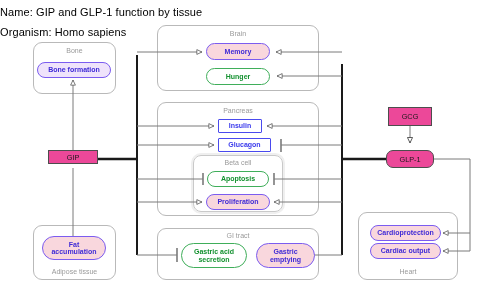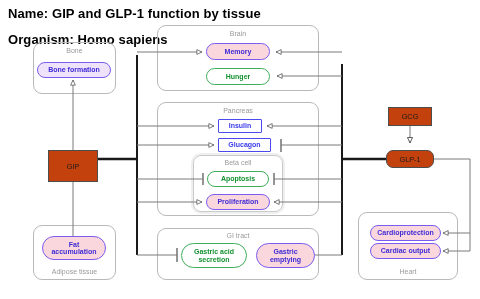--- a/index.html
+++ b/index.html
@@ -1,23 +1,23 @@
 <!DOCTYPE html>
 <html><head>
 <meta charset="utf-8">
 <style>
   html,body{margin:0;padding:0;background:#ffffff;}
   body{width:480px;height:299px;position:relative;overflow:hidden;
        font-family:"Liberation Sans","DejaVu Sans",sans-serif;}
   #stage{position:absolute;left:0;top:0;width:480px;height:299px;}
   #svg{position:absolute;left:0;top:0;width:480px;height:299px;}
 
-  .hdr{position:absolute;left:8px;font-size:13px;font-weight:bold;color:#000;
+  .hdr{position:absolute;left:0;font-size:11px;font-weight:normal;color:#000;
        letter-spacing:0.1px;white-space:nowrap;}
-  #hdr0{top:6px;} #hdr1{top:16px;} #hdr2{top:26px;margin-top:6px;}
+  #hdr0{top:6px;} #hdr1{top:16px;} #hdr2{top:26px;}
 
   .compartment{position:absolute;border:1px solid #b9b9b9;border-radius:9px;
                background:transparent;box-sizing:border-box;}
   .comp-label{position:absolute;left:0;width:100%;text-align:center;
               font-size:7px;color:#9a9a9a;white-space:nowrap;}
 
   .inner-cell{position:absolute;border:1px solid #c9c9c9;border-radius:8px;
               box-sizing:border-box;background:transparent;
               box-shadow:0 0 0 2px #efefef;}
 
@@ -25,21 +25,21 @@
         justify-content:center;text-align:center;line-height:1.02;
         font-size:7px;font-weight:bold;white-space:pre-line;}
   .oval{border-radius:999px;}
   .rect{border-radius:1px;}
 
   .n-pinkpurple{background:#f9d7dd;border:1.3px solid #7b5cf0;color:#3f2ad6;}
   .n-whitegreen{background:#ffffff;border:1.3px solid #3fae5a;color:#13912f;}
   .n-whiteblue{background:#ffffff;border:1.3px solid #4a4aee;color:#3a3aec;}
   .n-purpleoval{background:#efe3fb;border:1.3px solid #7b5cf0;color:#3f2ad6;}
 
-  .plainbox{position:absolute;box-sizing:border-box;background:#c2410c;
+  .plainbox{position:absolute;box-sizing:border-box;background:#ec4899;
             border:1px solid #4d4d4d;display:flex;align-items:center;
             justify-content:center;font-size:7.3px;color:#1a1a1a;}
 </style>
 </head>
 <body>
 
 <div id="stage">
 
   <div class="hdr" id="hdr0">Name: GIP and GLP-1 function by tissue</div>
   <div class="hdr" id="hdr2">Organism: Homo sapiens</div>
@@ -155,19 +155,19 @@
   <div class="node oval n-whitegreen" style="left:181px;top:243px;width:66px;height:25px;">Gastric acid
 secretion</div>
 
   <div class="node oval n-pinkpurple" style="left:256px;top:243px;width:59px;height:25px;">Gastric
 emptying</div>
 
   <div class="node oval n-pinkpurple" style="left:370px;top:225px;width:71px;height:16px;">Cardioprotection</div>
 
   <div class="node oval n-pinkpurple" style="left:370px;top:243px;width:71px;height:16px;">Cardiac output</div>
 
-  <div class="plainbox" style="left:48px;top:150px;width:50px;height:32px;">GIP</div>
+  <div class="plainbox" style="left:48px;top:150px;width:50px;height:14px;">GIP</div>
 
   <div class="plainbox" style="left:388px;top:107px;width:44px;height:19px;">GCG</div>
 
   <div class="plainbox" style="left:386px;top:150px;width:48px;height:18px;border-radius:7px;">GLP-1</div>
 
 </div>
 
 </body></html>

